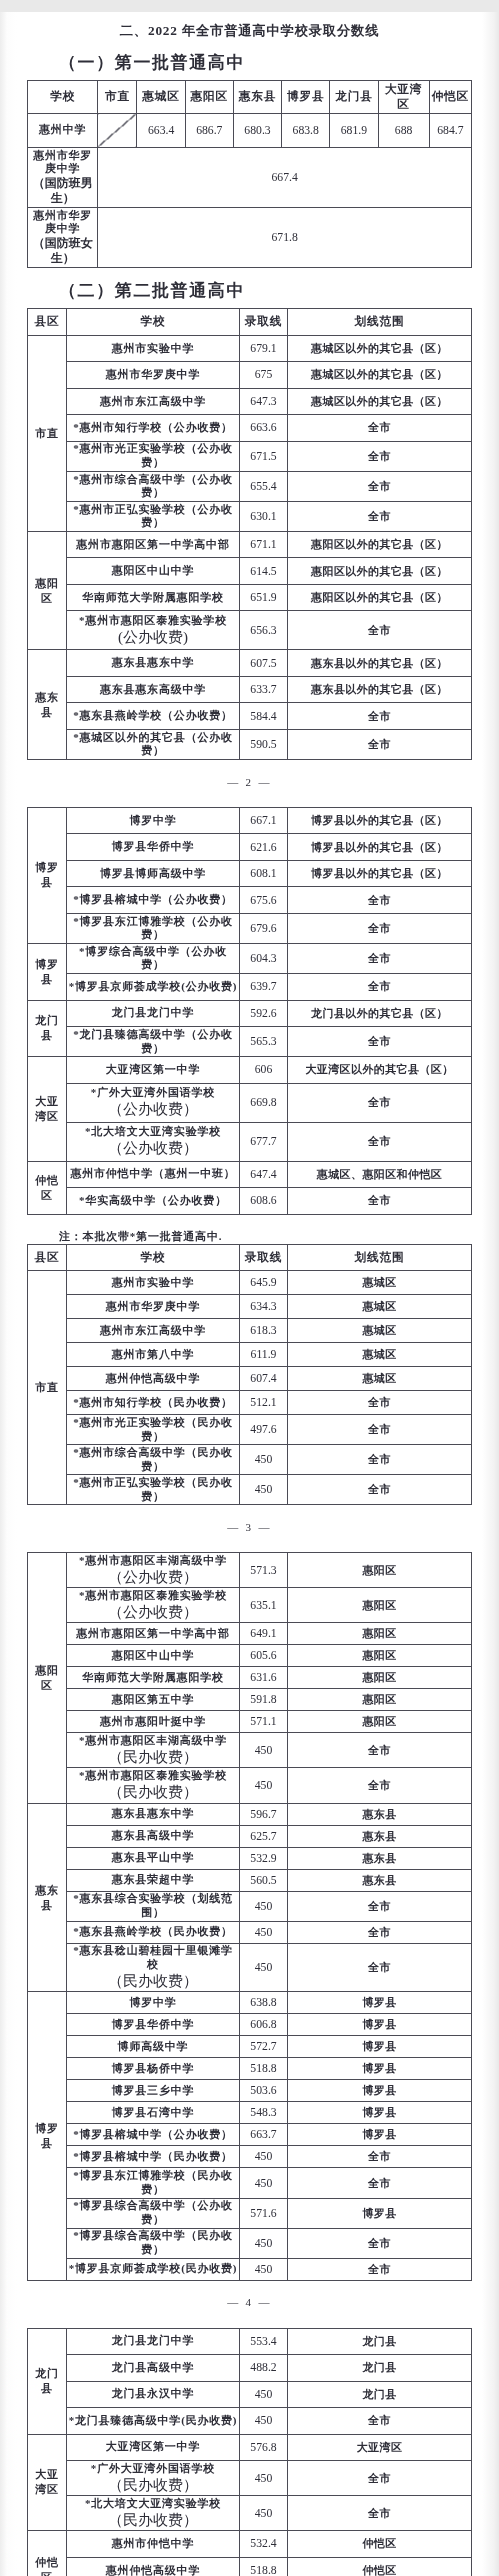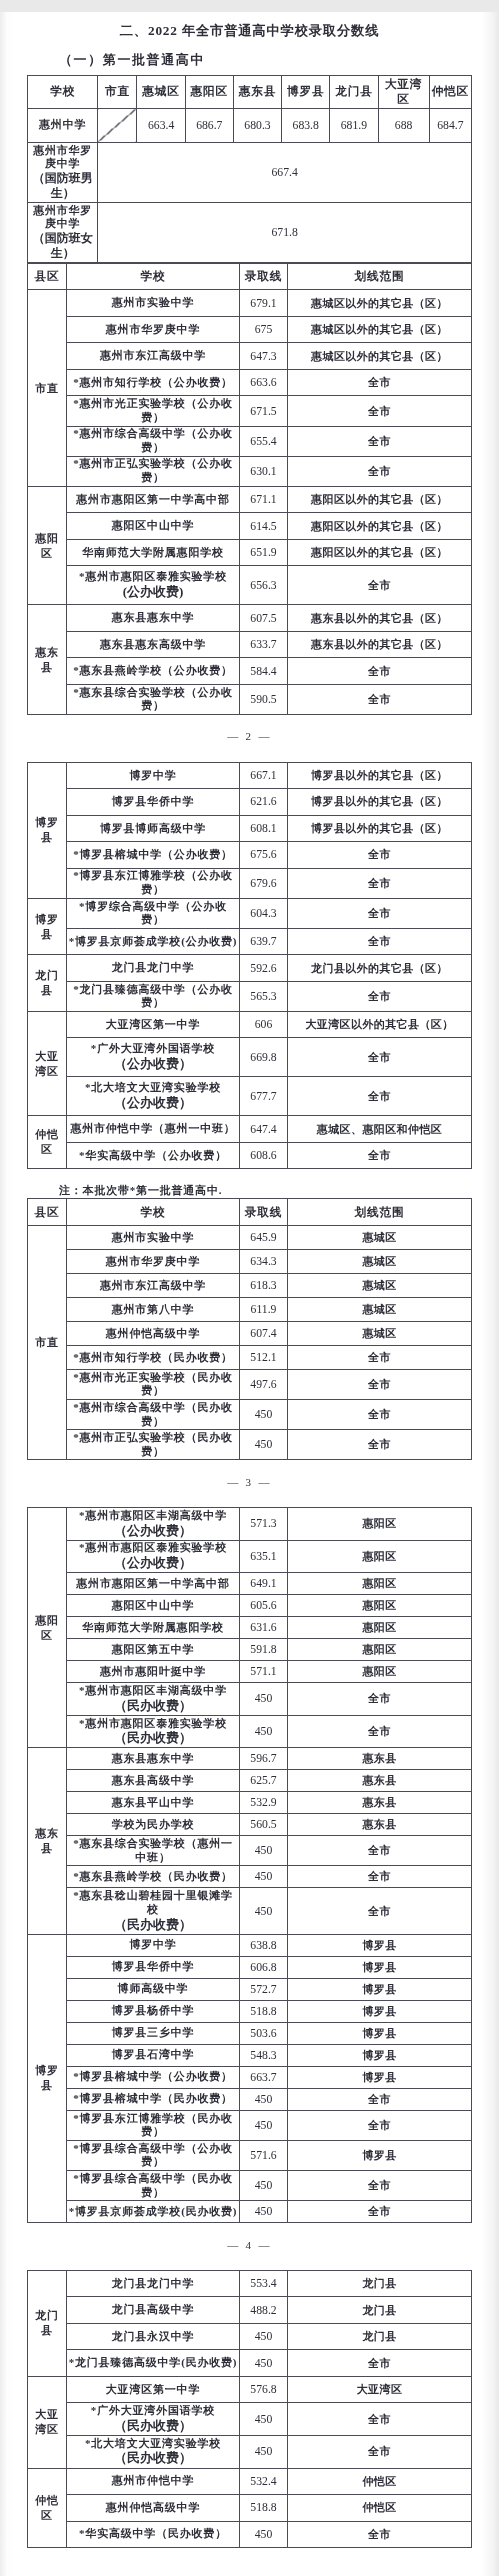--- a/index.html
+++ b/index.html
@@ -3,28 +3,28 @@
 <meta charset="utf-8">
 <style>
   html,body{margin:0;padding:0;background:#e9e9e9;}
   .doc{
     width:499px;height:2576px;overflow:hidden;margin:12px auto;position:relative;
     background:linear-gradient(90deg,#ededed 0px,#fdfdfd 7px,#ffffff 17px,#ffffff 482px,#f2f2f2 494px,#e8e8e8 499px);
     color:#2e2e38;
     font-family:"Liberation Serif","DejaVu Serif",serif;
   }
   .title{padding-top:10px;text-align:center;font-size:13.3px;font-weight:700;letter-spacing:0.8px;}
-  .sec-heading{margin:11px 0 6.2px 59px;font-size:13px;font-weight:700;letter-spacing:1.6px;}
+  .sec-heading{margin:11px 0 6.2px 59px;font-size:17px;font-weight:700;letter-spacing:1.6px;}
   .tbl{border-collapse:collapse;margin-left:27px;width:445px;table-layout:fixed;background:#fff;}
   .tbl,"": ;
   .tbl{border:1.6px solid #3c3c46;}
   .tbl td,.tbl th{border:0.8px solid #4b4b55;text-align:center;vertical-align:middle;padding:0.8px 1.6px;overflow:hidden;}
   .tbl th{font-size:11.7px;font-weight:700;letter-spacing:0.8px;}
   .cell-school{font-size:11px;font-weight:600;letter-spacing:0.8px;line-height:1.25;}
-  .cell-school .sub{display:block;font-size:13px;font-weight:700;letter-spacing:0;}
+  .cell-school .sub{display:block;font-size:15px;font-weight:400;letter-spacing:0;}
   .t1-school .sub{font-size:12px;font-weight:700;}
   .cell-score{font-size:11.7px;font-family:"Liberation Serif","DejaVu Serif",serif;}
   .cell-range{font-size:11px;font-weight:600;letter-spacing:0.4px;}
   .cell-district{font-size:11px;font-weight:600;letter-spacing:0.8px;}
   .diag{
     background-image:linear-gradient(to bottom right,transparent calc(50% - 0.6px),#4b4b55 calc(50% - 0.6px),#4b4b55 calc(50% + 0.6px),transparent calc(50% + 0.6px));
   }
   
   #t1 tr:nth-child(1){height:26.5px;}
   #t1 tr:nth-child(2){height:34px;}
@@ -90,20 +90,21 @@
           <td class="cell-school t1-school"><span class="main">惠州市华罗庚中学</span><span class="sub">（国防班男生）</span></td>
           <td class="cell-score" colspan="8">667.4</td>
         </tr>
         <tr>
           <td class="cell-school t1-school"><span class="main">惠州市华罗庚中学</span><span class="sub">（国防班女生）</span></td>
           <td class="cell-score" colspan="8">671.8</td>
         </tr>
       </tbody>
     </table>
 
+  <div class="sec-heading">（二）第二批普通高中</div>
   <div id="t2a">
       <table class="tbl" id="t2a-tbl">
         <colgroup>
           <col style="width: 39px;">
           <col style="width: 173px;">
           <col style="width: 48px;">
           <col style="width: 184px;">
         </colgroup>
         <tbody>
           <tr class="hdr">
@@ -179,21 +180,21 @@
             <td class="cell-school"><span class="main">惠东县惠东高级中学</span></td>
             <td class="cell-score">633.7</td>
             <td class="cell-range">惠东县以外的其它县（区）</td>
           </tr>
           <tr>
             <td class="cell-school"><span class="main">*惠东县燕岭学校（公办收费）</span></td>
             <td class="cell-score">584.4</td>
             <td class="cell-range">全市</td>
           </tr>
           <tr>
-            <td class="cell-school"><span class="main">*惠东县综合实验学校（公办收费）</span></td>
+            <td class="cell-school"><span class="main">*惠城区以外的其它县（公办收费）</span></td>
             <td class="cell-score">590.5</td>
             <td class="cell-range">全市</td>
           </tr>
         </tbody>
       </table>
     </div>
   <div class="page-marker">— 2 —</div>
   <div id="t2b">
       <table class="tbl" id="t2b-tbl">
         <colgroup>
@@ -413,26 +414,26 @@
             <td class="cell-school"><span class="main">惠东县高级中学</span></td>
             <td class="cell-score">625.7</td>
             <td class="cell-range">惠东县</td>
           </tr>
           <tr>
             <td class="cell-school"><span class="main">惠东县平山中学</span></td>
             <td class="cell-score">532.9</td>
             <td class="cell-range">惠东县</td>
           </tr>
           <tr>
-            <td class="cell-school"><span class="main">学校为民办学校</span></td>
+            <td class="cell-school"><span class="main">惠东县荣超中学</span></td>
             <td class="cell-score">560.5</td>
             <td class="cell-range">惠东县</td>
           </tr>
           <tr>
-            <td class="cell-school"><span class="main">*惠东县综合实验学校（惠州一中班）</span></td>
+            <td class="cell-school"><span class="main">*惠东县综合实验学校（划线范围）</span></td>
             <td class="cell-score">450</td>
             <td class="cell-range">全市</td>
           </tr>
           <tr>
             <td class="cell-school"><span class="main">*惠东县燕岭学校（民办收费）</span></td>
             <td class="cell-score">450</td>
             <td class="cell-range">全市</td>
           </tr>
           <tr class="dbl">
             <td class="cell-school"><span class="main">*惠东县稔山碧桂园十里银滩学校</span><span class="sub">（民办收费）</span></td>

